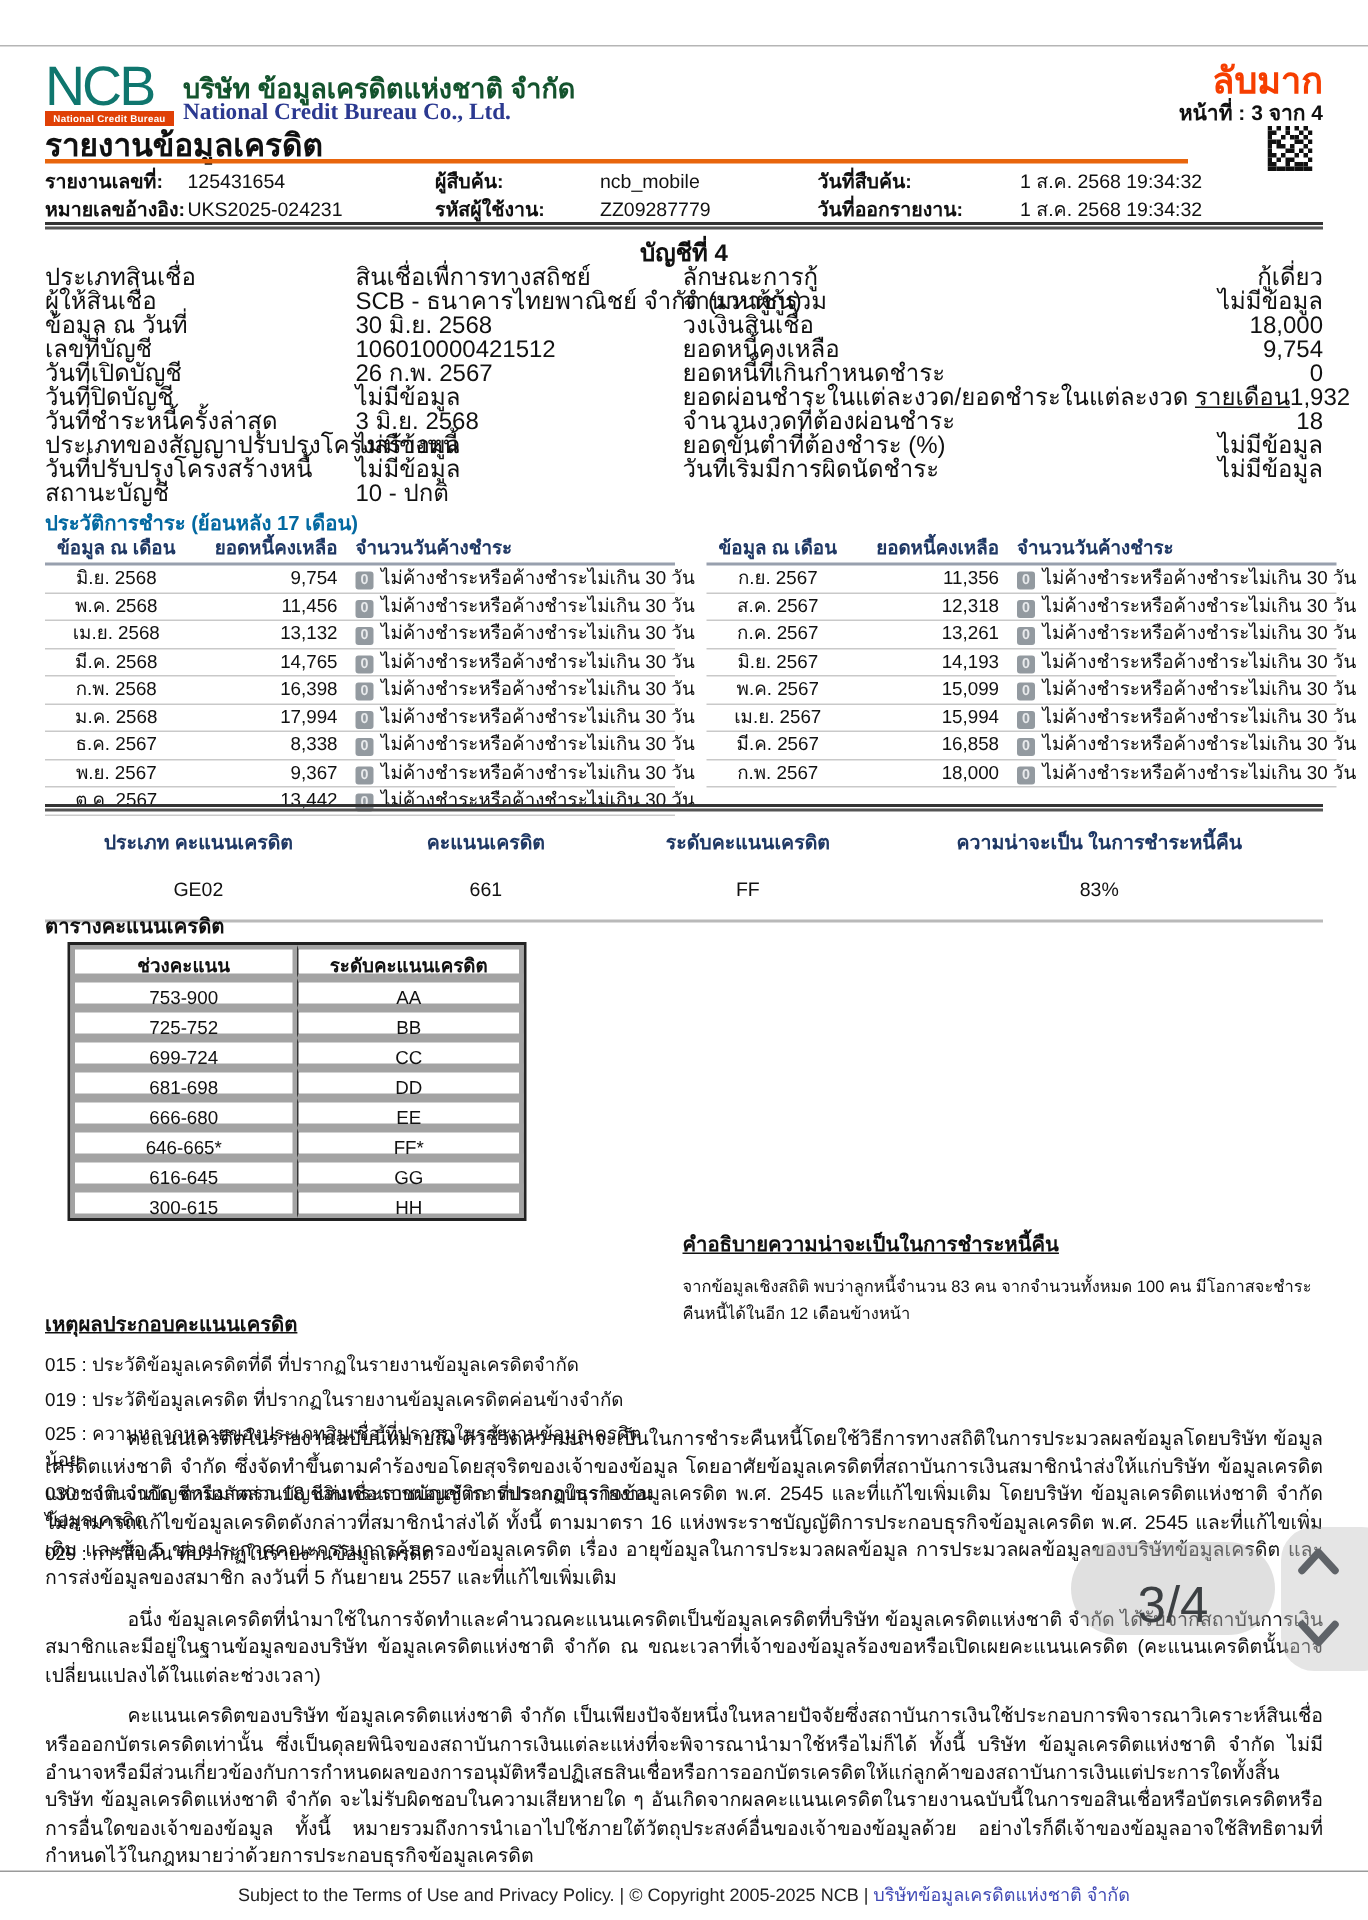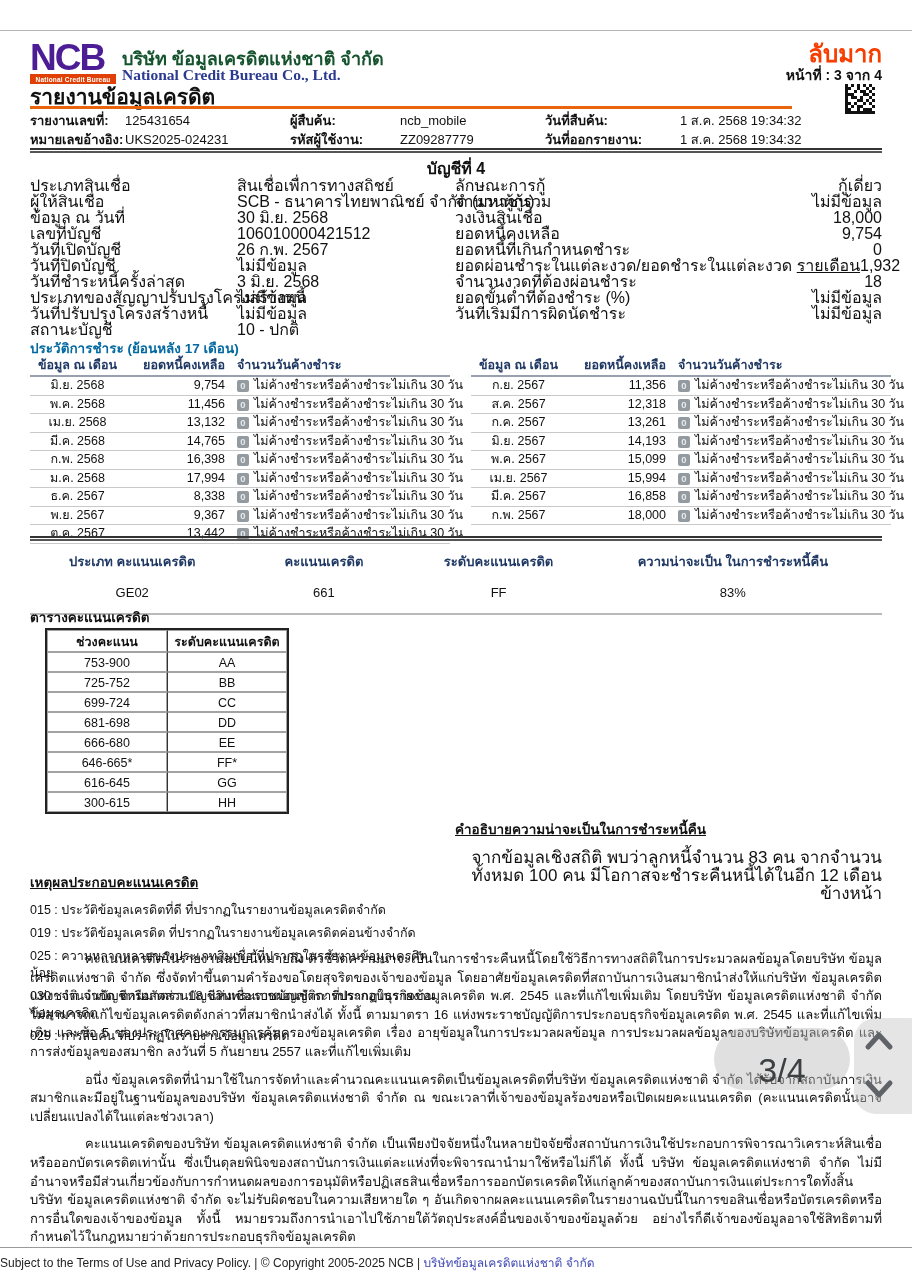--- a/index.html
+++ b/index.html
@@ -2,21 +2,21 @@
 <html><head>
 <meta charset="utf-8">
 <style>
   html,body{margin:0;padding:0;background:#fff;}
   .page{position:relative;width:912px;height:1280px;background:#ffffff;overflow:hidden;
         font-family:"Liberation Sans","DejaVu Sans",sans-serif;color:#111;}
   .topline{position:absolute;left:0;top:30px;width:912px;height:1px;background:#b5b5b5;}
 
   
   .logo{position:absolute;left:30px;top:42px;width:86px;}
-  .logo-ncb{font-weight:bold;font-size:37px;line-height:31px;color:#4c1d95;letter-spacing:-2px;}
+  .logo-ncb{font-weight:normal;font-size:37px;line-height:31px;color:#0f766e;letter-spacing:-2px;}
   .logo-band{background:#E04006;color:#fff;font-size:6.5px;font-weight:bold;text-align:center;
              padding:2px 0 1px 0;margin-top:1px;letter-spacing:.2px;}
   .co-th{position:absolute;left:122px;top:44px;font-size:18px;font-weight:bold;color:#14532d;}
   .co-en{position:absolute;left:122px;top:66px;font-size:15.5px;font-weight:bold;color:#2B3990;
          font-family:"Liberation Serif","DejaVu Serif",serif;}
   .confidential{position:absolute;right:30px;top:34px;font-size:24px;font-weight:bold;color:#F63E00;}
   .page-label{position:absolute;right:30px;top:64px;font-size:14px;font-weight:bold;}
   .report-title{position:absolute;left:30px;top:80px;font-size:21px;font-weight:bold;}
   .orange-rule{position:absolute;left:30px;top:106px;width:762px;height:3px;background:#E8650C;}
   .barcode{position:absolute;left:845px;top:84px;}
@@ -58,48 +58,48 @@
   .score-head{margin-top:10px;font-weight:bold;color:#1F3864;}
   .score-vals{margin-top:13px;}
   .sc{text-align:center;}
   .sc1{width:24%;}.sc2{width:21%;}.sc3{width:20%;}.sc4{width:35%;}
   .score-rule{margin-top:13px;height:2px;background:#b9b9b9;}
 
   
   .st-label{position:absolute;left:30px;top:606px;font-size:13.5px;font-weight:bold;}
   #scoretable{position:absolute;left:45px;top:628px;border:2px solid #222;}
   .st-row{display:flex;}
-  .st-cell{width:120px;text-align:center;font-size:12.5px;height:20px;line-height:20px;
-           border:1px solid #a3a3a3;box-sizing:border-box;}
+  .st-cell{width:151px;text-align:center;font-size:12.5px;height:20px;line-height:20px;
+           border:3px solid #a3a3a3;box-sizing:border-box;}
   .st-row .st-cell + .st-cell{border-left:1px solid #333;}
   .st-head .st-cell{font-weight:bold;height:22px;line-height:22px;}
 
   
   #reasons{position:absolute;left:30px;top:837px;width:420px;margin-top:34px;}
   #prob{position:absolute;left:455px;top:818px;width:427px;}
   .sec-h{font-size:13.5px;font-weight:bold;text-decoration:underline;margin-bottom:9px;}
   .reason{font-size:12.5px;line-height:17px;margin-bottom:6px;}
-  .prob-text{font-size:17px;line-height:18px;text-align:right;}
+  .prob-text{font-size:11px;line-height:18px;}
 
   
   #paras{position:absolute;left:30px;top:950px;width:852px;font-size:13px;line-height:18.6px;text-align:justify;}
   #paras p{margin:0 0 9px 0;text-indent:55px;}
 
   
   .pg-pill{position:absolute;left:714px;top:1028px;width:136px;height:62px;border-radius:32px;
            background:rgba(186,186,186,.45);display:flex;align-items:flex-end;justify-content:center;
            font-size:34px;color:#3c4043;z-index:5;font-family:Liberation Sans, sans-serif;}
   .nav-panel{position:absolute;left:854px;top:1018px;width:76px;height:96px;border-radius:22px;
              background:rgba(198,198,198,.45);z-index:5;display:flex;flex-direction:column;
              justify-content:space-between;padding:12px 0 12px 8px;box-sizing:border-box;}
   .nav-btn{width:34px;height:24px;cursor:pointer;background:none;border:none;padding:0;}
 
   
   #footer{position:absolute;left:0;top:1247px;width:912px;border-top:1px solid #9a9a9a;
-          padding-top:5px;font-size:12px;color:#222;}
+          padding-top:5px;text-align:center;font-size:12px;color:#222;}
   .foot-link{color:#4049B5;}
 </style>
 </head>
 <body>
 
 <div class="page">
   <div class="topline"></div>
 
   <div class="logo">
     <div class="logo-ncb">NCB</div>

